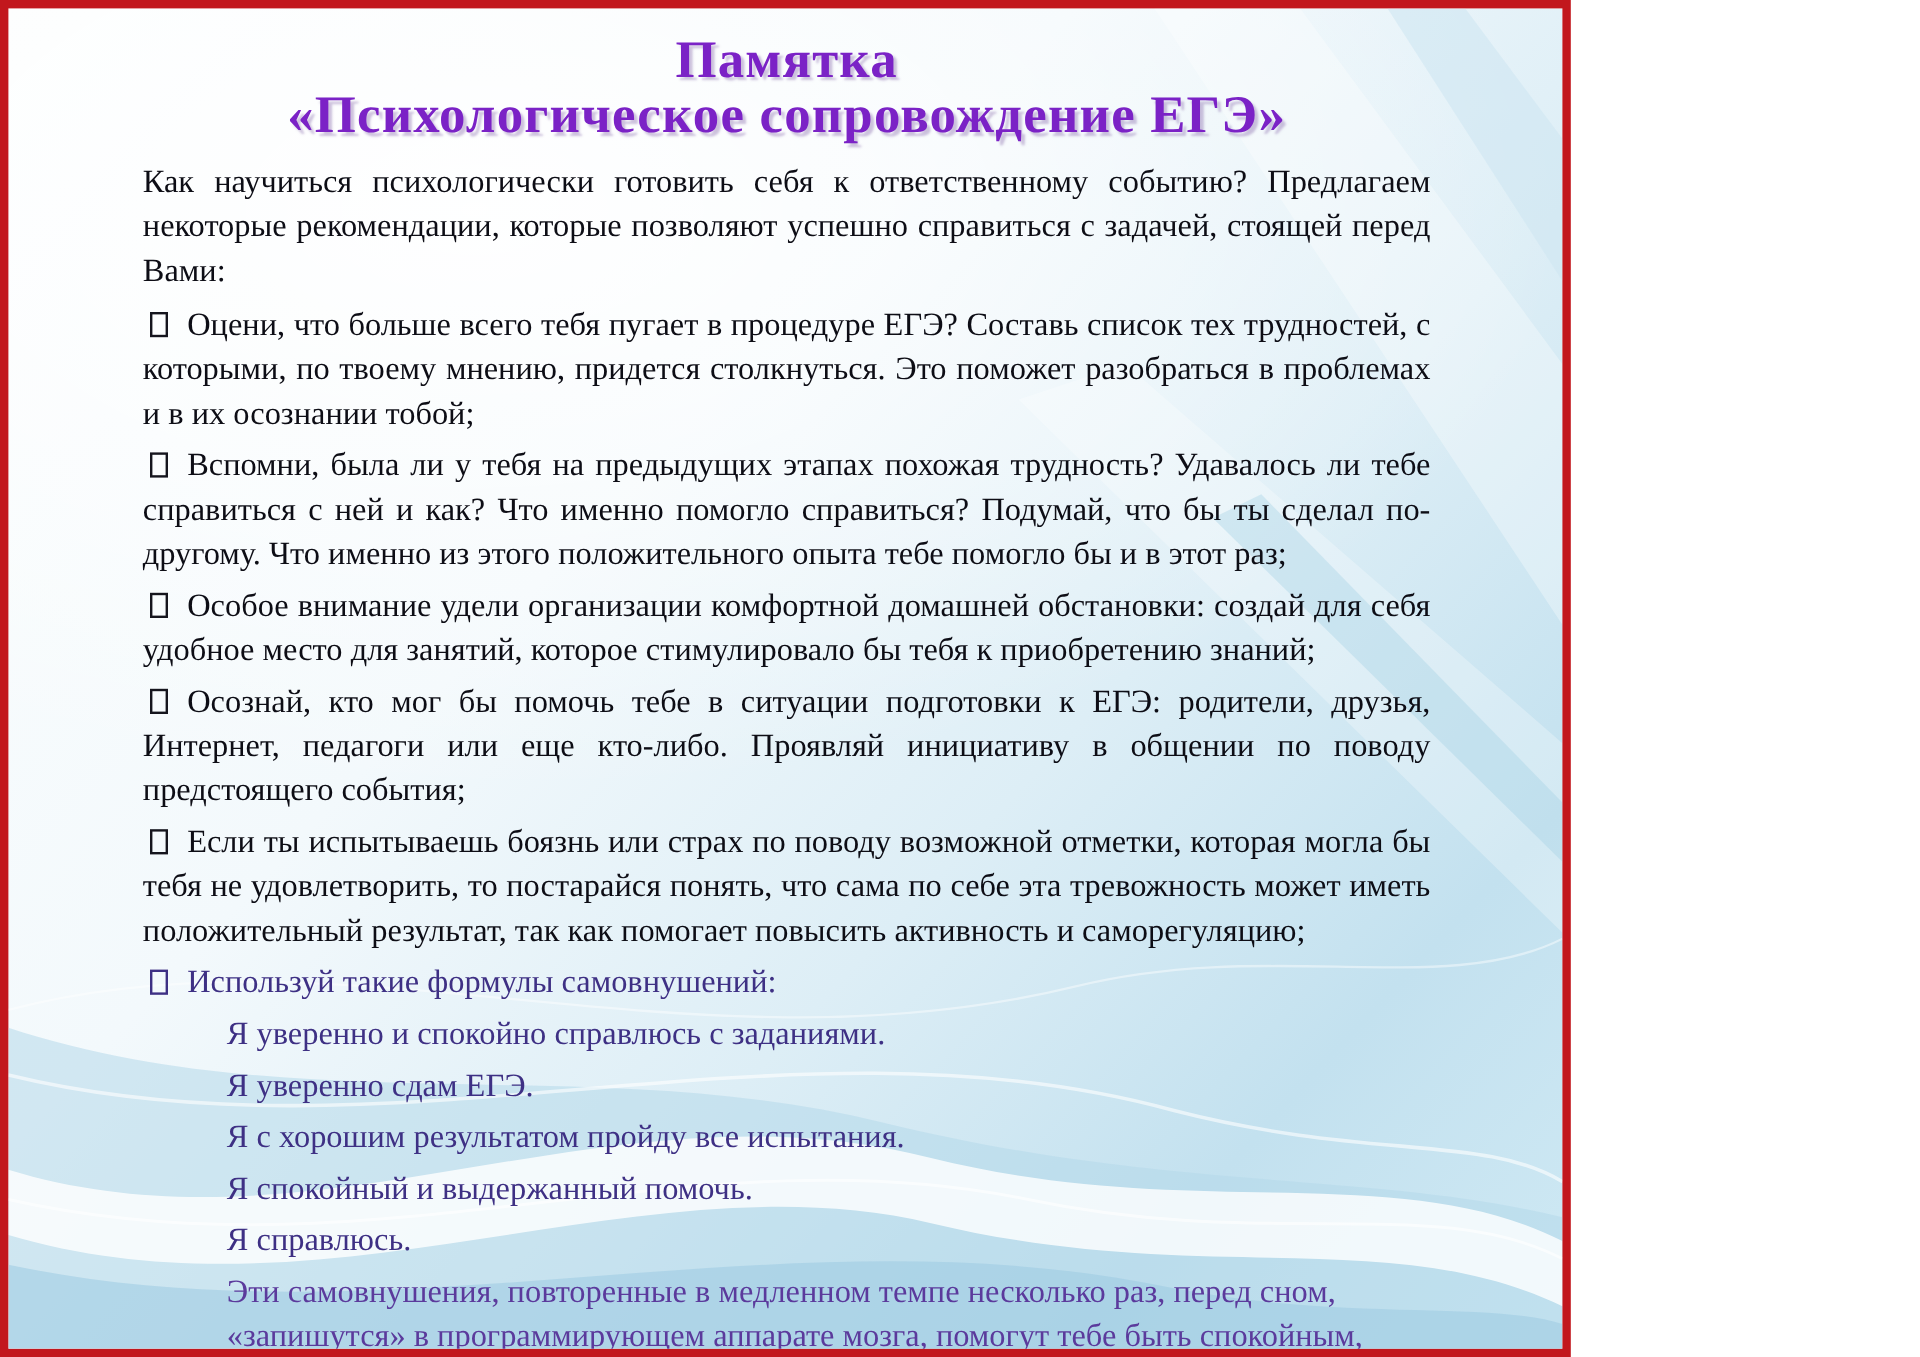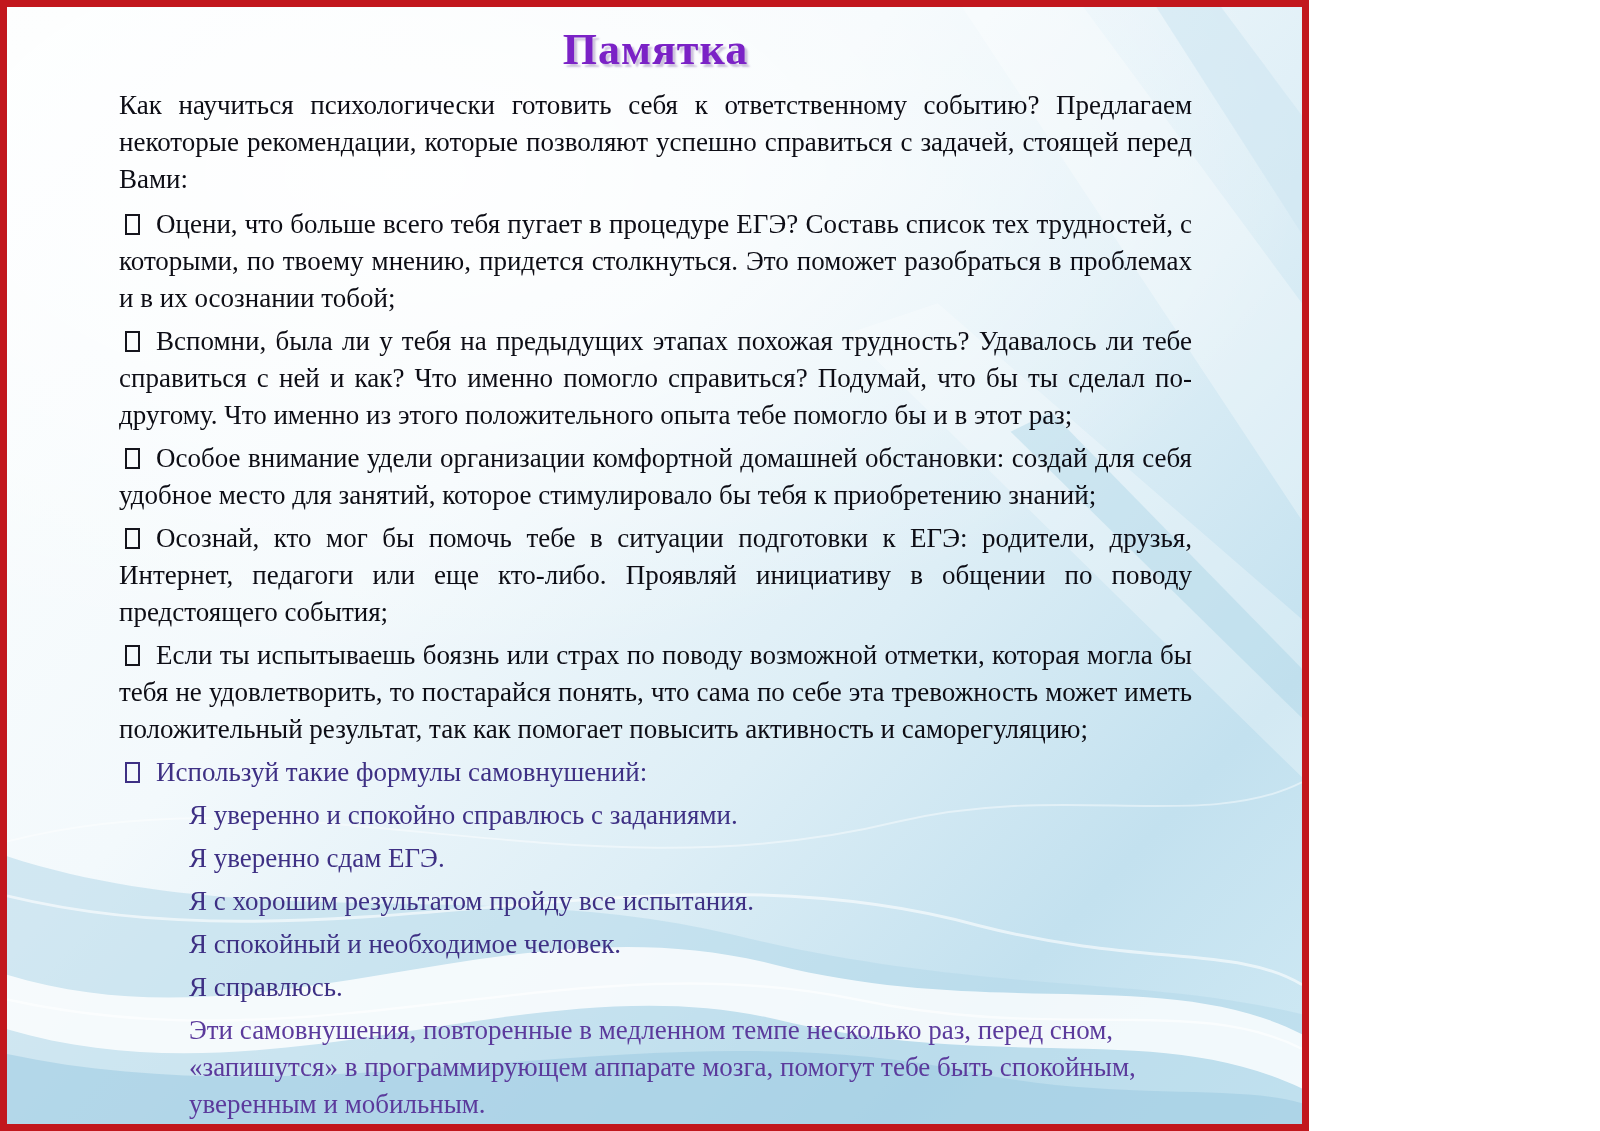--- a/index.html
+++ b/index.html
@@ -73,20 +73,21 @@
     <path d="M0,1060 C400,1130 800,1010 1200,1080 C1380,1108 1520,1090 1600,1110 L1600,1131 L0,1131 Z" fill="#9dcbe1" opacity="0.55"></path>
     <path d="M0,900 C400,980 800,840 1200,930 C1400,972 1520,950 1600,990" stroke="#ffffff" stroke-width="3" fill="none" opacity="0.6"></path>
     <path d="M0,845 C350,770 700,905 1100,825 C1300,785 1480,835 1600,785" stroke="#ffffff" stroke-width="2" fill="none" opacity="0.45"></path>
     <path d="M0,1005 C380,1075 700,945 1050,1005 C1300,1048 1470,1000 1600,1055" stroke="#ffffff" stroke-width="2.5" fill="none" opacity="0.6"></path>
   </svg>
 
   <div class="content">
 
     <h1 class="title">
       <div>Памятка</div>
+      <div>«Психологическое  сопровождение ЕГЭ»</div>
     </h1>
 
     <p class="para intro">Как научиться психологически готовить себя к ответственному событию? Предлагаем некоторые рекомендации, которые позволяют успешно справиться с задачей, стоящей перед Вами:</p>
 
     <div id="bullet-list">
   <p class="para"><span class="tofu"></span><span>Оцени, что больше всего тебя пугает в процедуре ЕГЭ? Составь список тех трудностей, с которыми, по твоему мнению, придется столкнуться. Это поможет разобраться в проблемах и в их осознании тобой;</span></p>
 
   <p class="para"><span class="tofu"></span><span>Вспомни, была ли у тебя на предыдущих этапах похожая трудность? Удавалось ли тебе справиться с ней и как? Что именно помогло справиться? Подумай, что бы ты сделал по-другому. Что именно из этого положительного опыта тебе помогло бы и в этот раз;</span></p>
 
   <p class="para"><span class="tofu"></span><span>Особое внимание удели организации комфортной домашней обстановки: создай для себя удобное место для занятий, которое стимулировало бы тебя к приобретению знаний;</span></p>
@@ -99,21 +100,21 @@
 
     <div class="formulas">
       <p class="para formula-heading"><span class="tofu purple"></span><span>Используй такие формулы самовнушений:</span></p>
       <div id="formula-list">
   <p class="para formula-item"><span>Я уверенно и спокойно справлюсь с заданиями.</span></p>
 
   <p class="para formula-item"><span>Я уверенно сдам ЕГЭ.</span></p>
 
   <p class="para formula-item"><span>Я с хорошим результатом пройду все испытания.</span></p>
 
-  <p class="para formula-item"><span>Я спокойный и необходимое человек.</span></p>
+  <p class="para formula-item"><span>Я спокойный и выдержанный помочь.</span></p>
 
   <p class="para formula-item"><span>Я справлюсь.</span></p>
 </div>
       <p class="para formula-note">Эти самовнушения, повторенные в медленном темпе несколько раз, перед сном, «запишутся» в программирующем аппарате мозга, помогут тебе быть спокойным, уверенным и мобильным.</p>
     </div>
 
   </div>
 </div>
 
 </body></html>

